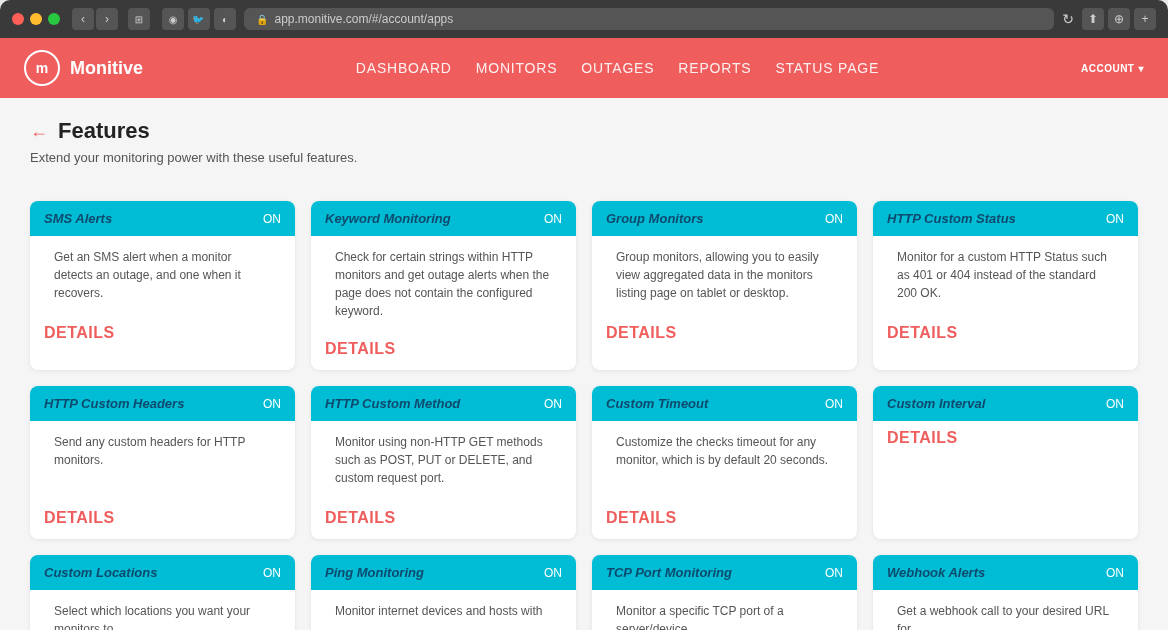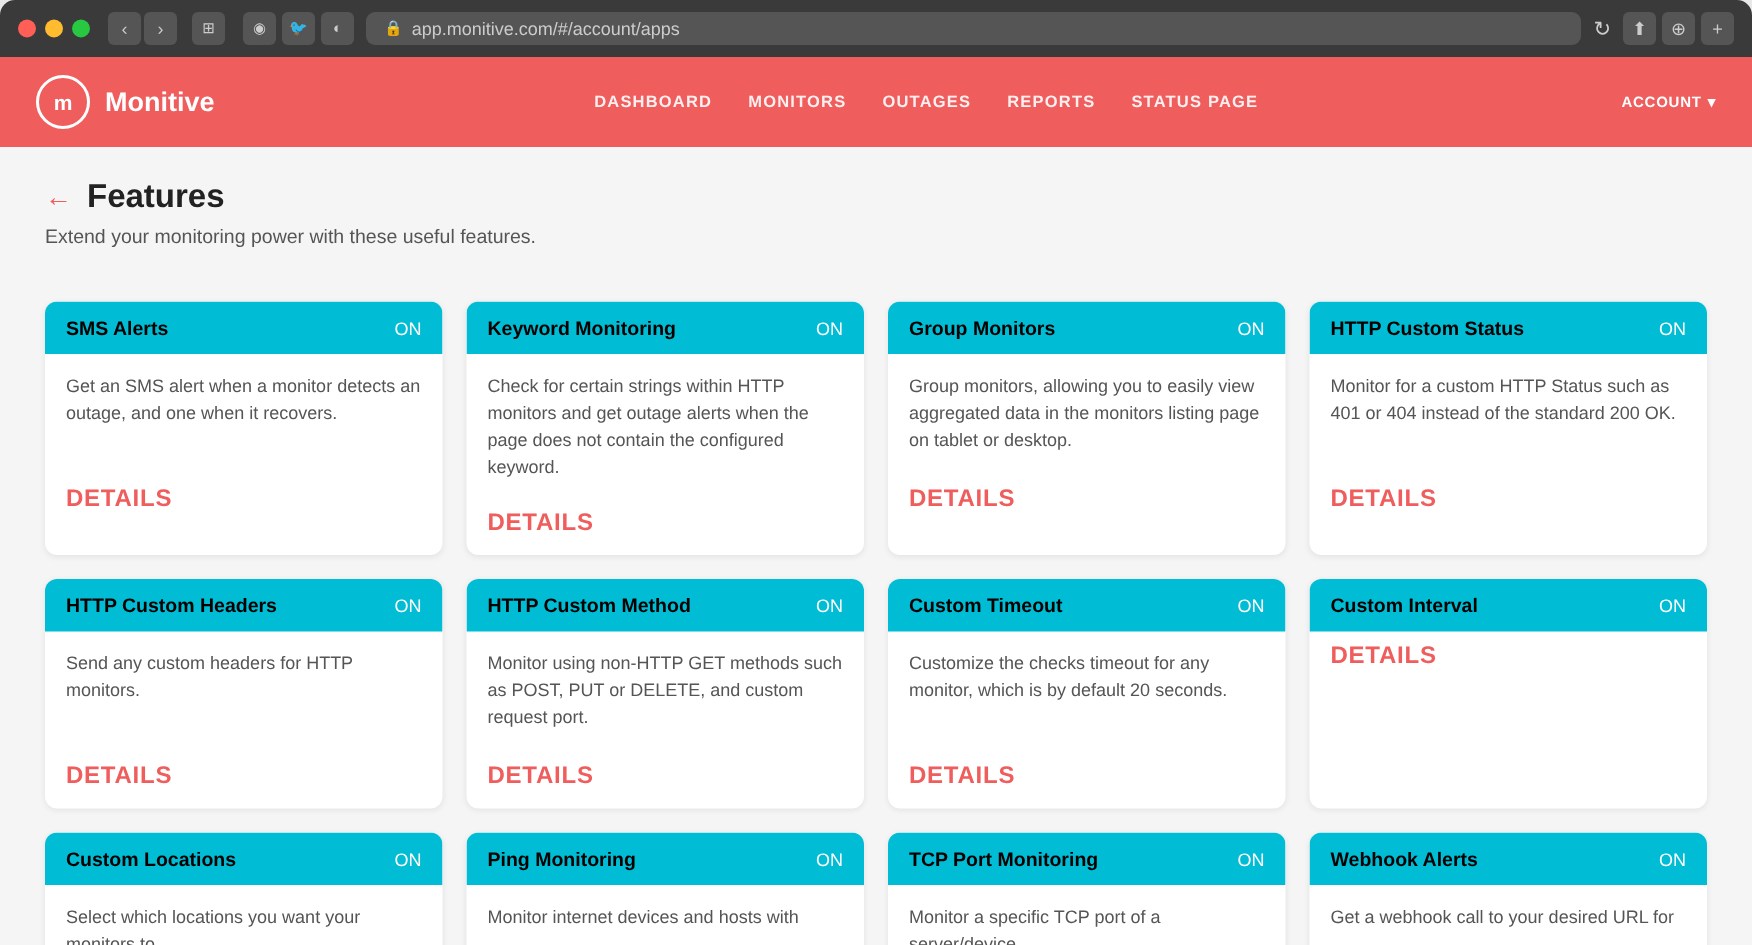--- a/index.html
+++ b/index.html
@@ -147,22 +147,22 @@
     }
     .main-nav {
       display: flex;
       gap: 24px;
       flex: 1;
       justify-content: center;
     }
     .nav-item {
       color: white;
       text-decoration: none;
-      font-size: 11px;
-      font-weight: 700;
+      font-size: 14px;
+      font-weight: 400;
       letter-spacing: 0.8px;
       text-transform: uppercase;
       padding: 8px 0;
       cursor: pointer;
       opacity: 0.9;
     }
     .account-nav {
       display: flex;
       align-items: center;
       gap: 4px;
@@ -216,31 +216,32 @@
       box-shadow: 0 1px 4px rgba(0,0,0,0.08);
     }
     .feature-header {
       background: #00bcd4;
       padding: 10px 14px;
       display: flex;
       justify-content: space-between;
       align-items: center;
     }
     .feature-title {
-      color: #000000;
+      color: #0c4a6e;
       font-weight: 700;
       font-size: 13px;
+      font-style: italic;
     }
     .feature-status {
       color: white;
       font-weight: 400;
       font-size: 12px;
     }
     .feature-body {
-      padding: 12px 14px;
+      padding: 12px 24px;
       min-height: 80px;
     }
     .feature-desc {
       font-size: 12px;
       color: #555;
       line-height: 1.5;
     }
     .feature-footer {
       padding: 8px 14px 12px;
     }

